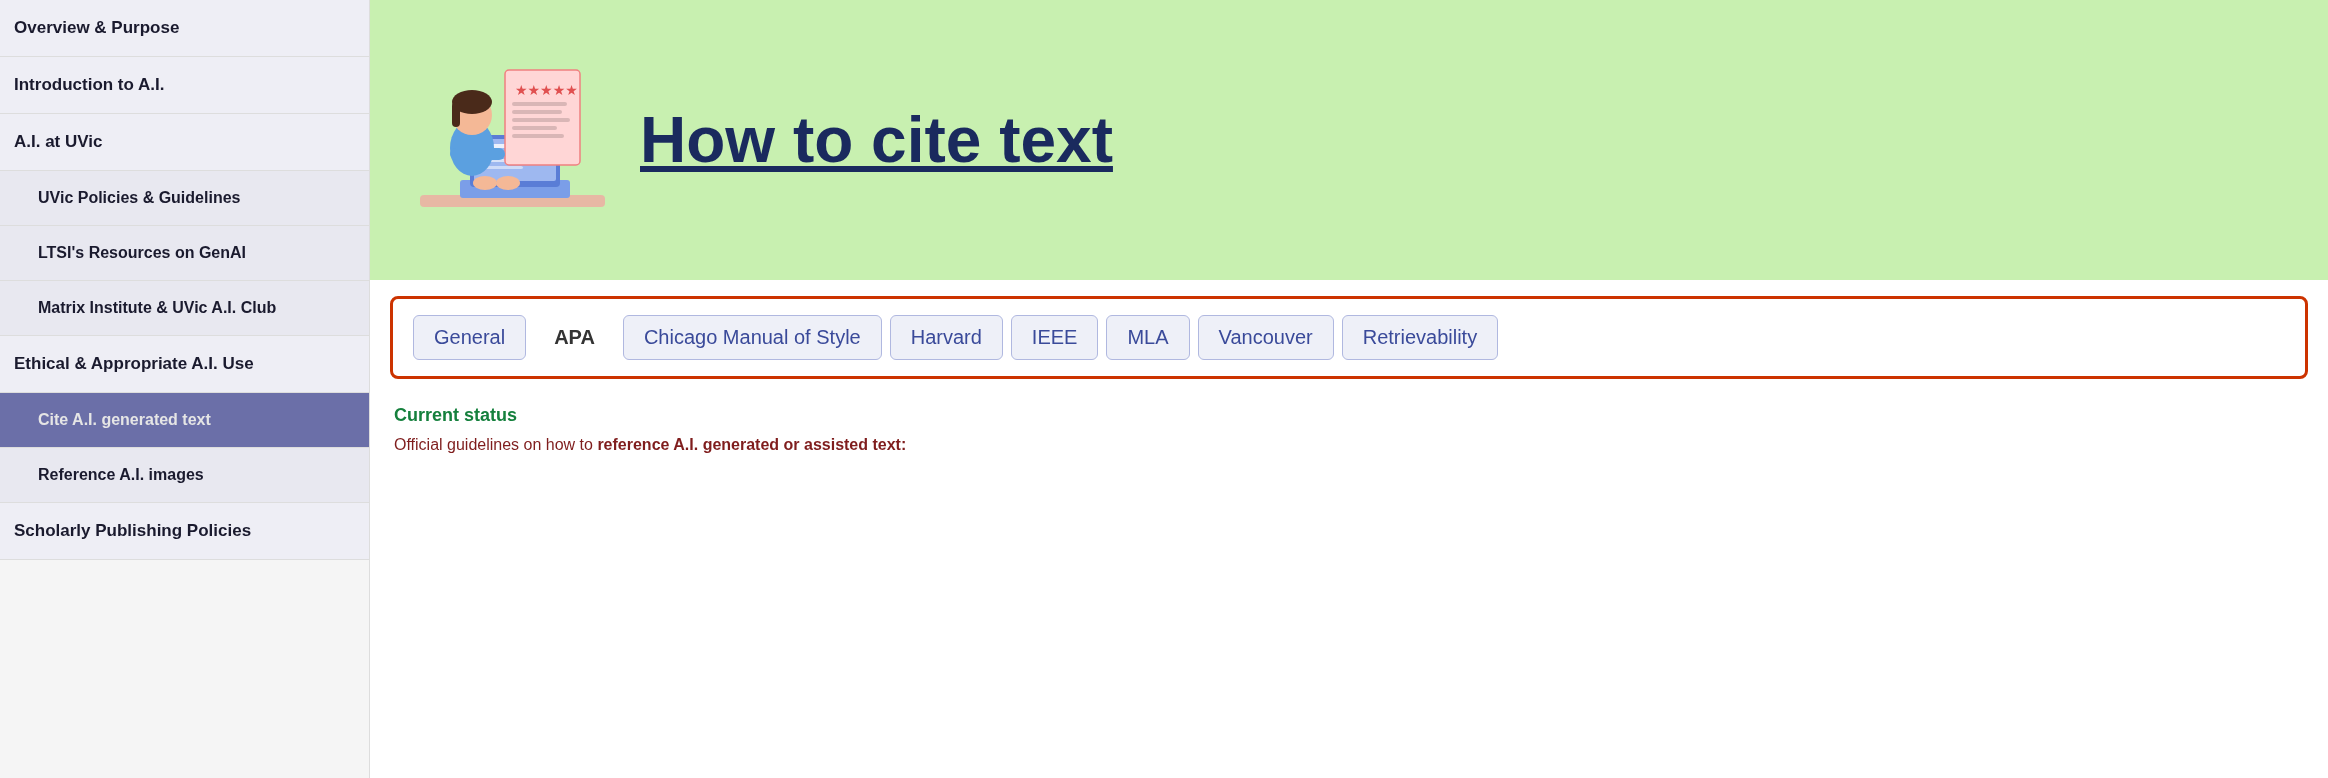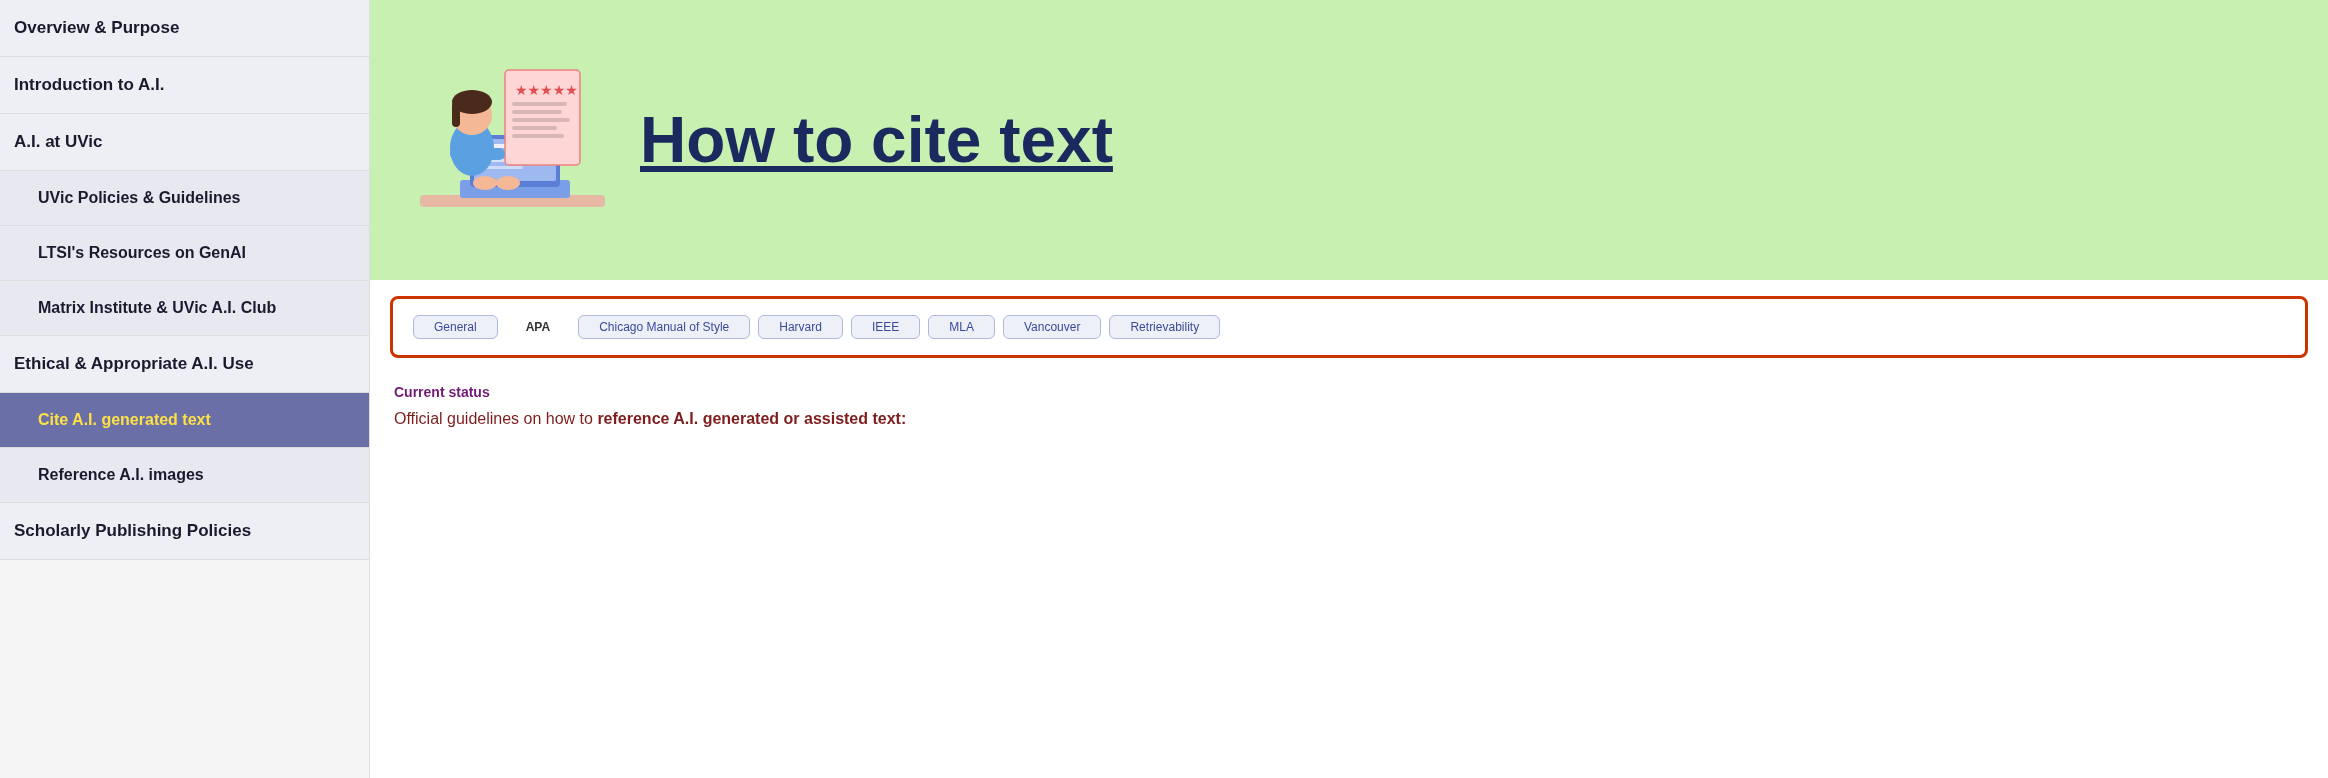--- a/index.html
+++ b/index.html
@@ -31,21 +31,21 @@
       background: #eeeef5;
     }
     .sidebar-item.indented {
       padding-left: 38px;
       font-weight: bold;
       font-size: 16px;
       background: #e8e8f0;
     }
     .sidebar-item.active {
       background: #6b6fa8;
-      color: #fde047;
+      color: #e5e5e5;
     }
 
     
     .main {
       flex: 1;
       display: flex;
       flex-direction: column;
       overflow-y: auto;
       background: #fff;
     }
@@ -81,44 +81,44 @@
       border: 3px solid #cc3300;
       border-radius: 8px;
       margin: 16px 20px;
       padding: 16px 20px;
       display: flex;
       align-items: center;
       gap: 8px;
       flex-wrap: wrap;
     }
     .tab-btn {
-      padding: 4px 20px;
+      padding: 10px 20px;
       border: 1px solid #b0b8e0;
       border-radius: 6px;
       background: #eef0f8;
       color: #3a4a9a;
-      font-size: 12px;
+      font-size: 20px;
       font-weight: 500;
       cursor: pointer;
       white-space: nowrap;
     }
     .tab-btn.no-border {
       border: none;
       background: transparent;
       color: #333;
       font-weight: 600;
     }
 
     
     .content-area {
       padding: 10px 24px 20px 24px;
     }
     .current-status-heading {
-      font-size: 14px;
-      color: #701a75;
+      font-size: 18px;
+      color: #15803d;
       font-weight: 600;
       margin-bottom: 10px;
     }
     .status-text {
       font-size: 16px;
       color: #7f1d1d;
     }
     .status-text strong {
       font-weight: bold;
     }

